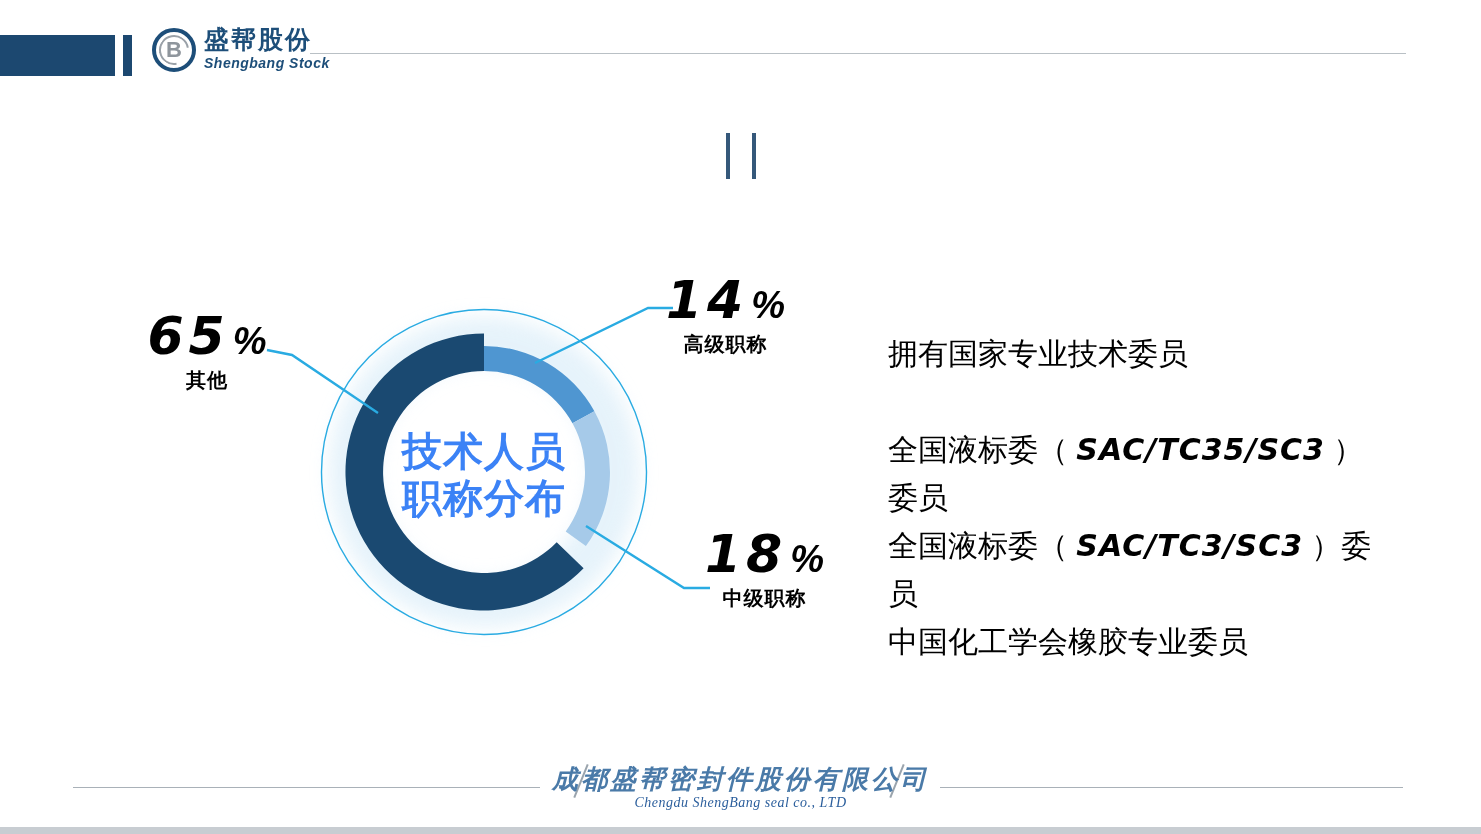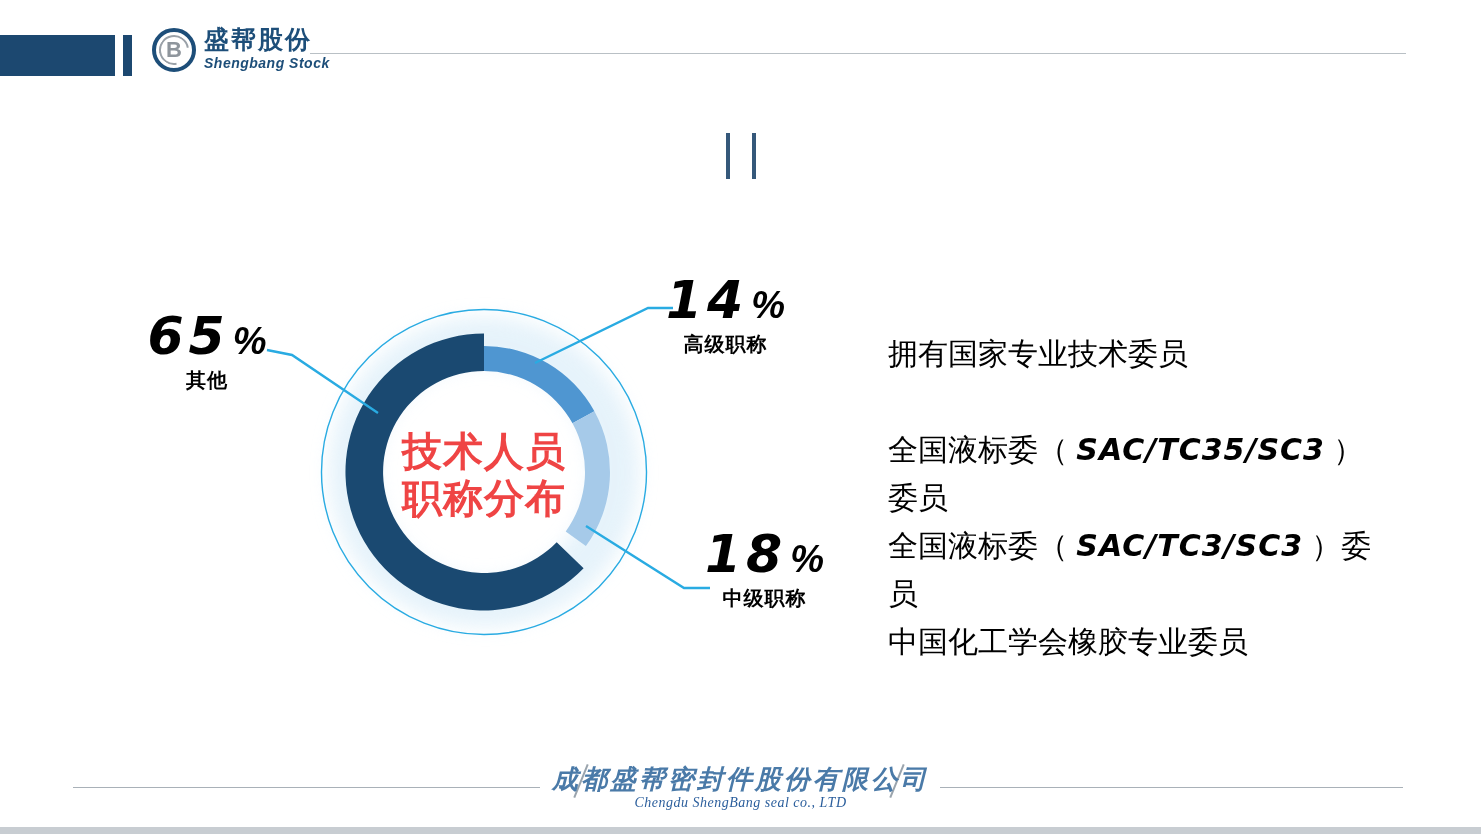--- a/index.html
+++ b/index.html
@@ -25,21 +25,21 @@
   .logo-cn{font-size:25px;font-weight:bold;color:#1D4E79;letter-spacing:2px;line-height:1.05;font-family:Liberation Mono, monospace;}
   .logo-en{font-size:14px;font-style:italic;font-weight:bold;color:#1D4E79;letter-spacing:.5px;}
   
   .title-row{position:absolute;left:0;top:133px;width:100%;display:flex;align-items:center;justify-content:center;gap:22px;}
   .title-bar{width:4px;height:46px;background:#35587A;}
   .page-title{font-size:42px;font-weight:bold;color:#1E4A76;letter-spacing:4px;line-height:1;}
   
   #chart-svg{position:absolute;left:0;top:0;width:1481px;height:834px;}
   .donut-center{
     position:absolute;left:374px;top:428px;width:220px;text-align:center;
-    font-size:40px;font-weight:bold;color:#ef4444;line-height:47px;letter-spacing:1px;
+    font-size:40px;font-weight:bold;color:#3b82f6;line-height:47px;letter-spacing:1px;
   }
   
   .callout{position:absolute;text-align:center;color:#000;}
   .callout .num{
     font-family:"DejaVu Sans",sans-serif;font-style:italic;font-weight:bold;
     font-size:52px;line-height:1;letter-spacing:5px;
   }
   .callout .pct{font-size:38px;font-weight:bold;font-style:italic;letter-spacing:0;padding-left:3px;}
   .callout .cap{font-size:20px;font-weight:bold;margin-top:4px;letter-spacing:1px;}
   #callout-other{left:142px;top:310px;width:130px;}

